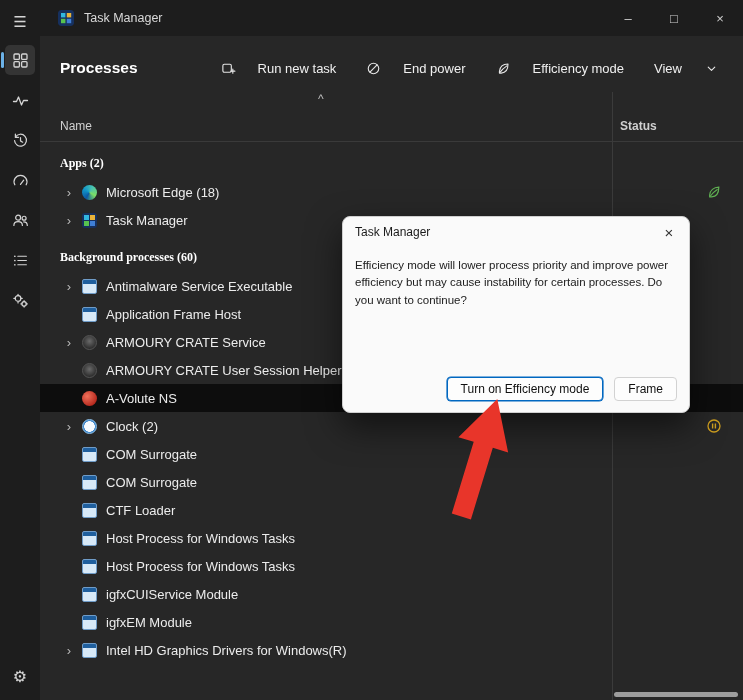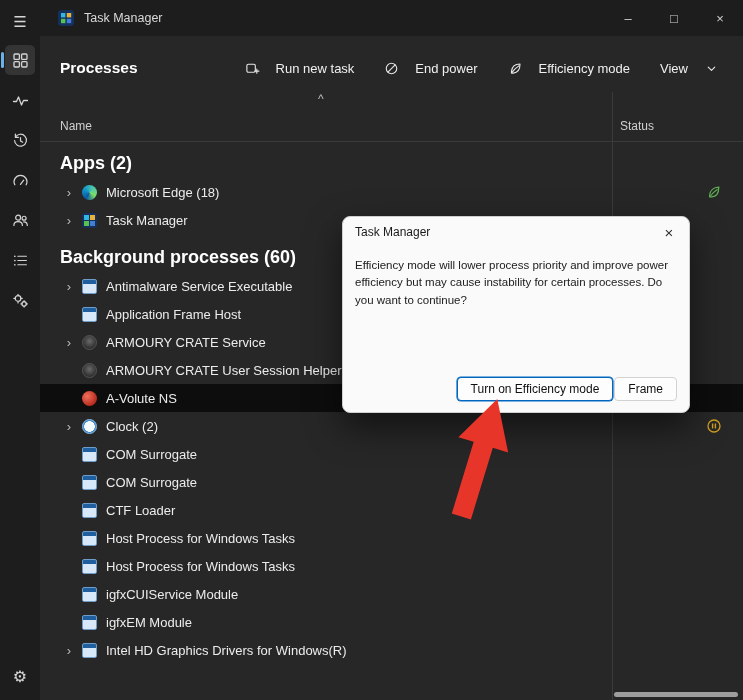--- a/index.html
+++ b/index.html
@@ -27,38 +27,38 @@
   .tb-title{margin-left:10px;font-size:12.5px;color:#d9d9d9;}
   .tb-controls{margin-left:auto;display:flex;height:36px;}
   .tb-ctl{width:46px;height:36px;display:flex;align-items:center;justify-content:center;
     color:#cfcfcf;font-size:13px;}
 
   
   .content-header{position:absolute;left:40px;top:48px;right:0;height:40px;display:flex;
     align-items:center;padding:0 24px 0 20px;z-index:2;}
   .page-title{font-size:15.5px;font-weight:700;color:#fff;}
   .toolbar{margin-left:auto;display:flex;align-items:center;gap:30px;}
-  .tbtn{display:flex;align-items:center;gap:16px;background:none;border:none;color:#f0f0f0;
+  .tbtn{display:flex;align-items:center;gap:22px;background:none;border:none;color:#f0f0f0;
     font-size:13px;font-family:inherit;cursor:default;}
   .tbtn svg{width:15px;height:15px;stroke:#e6e6e6;fill:none;stroke-width:1.2;
     stroke-linecap:round;stroke-linejoin:round;}
 
   
   .col-header{position:absolute;left:40px;top:92px;right:0;height:50px;
     border-bottom:1px solid #3a3a3a;z-index:1;}
   .sort-caret{position:absolute;left:278px;top:0px;font-size:12px;color:#bdbdbd;}
   .col-name{position:absolute;left:20px;bottom:8px;font-size:12px;color:#d0d0d0;}
-  .col-status{position:absolute;left:580px;bottom:8px;font-size:12px;color:#d0d0d0;}
+  .col-status{position:absolute;left:580px;bottom:8px;font-size:12px;color:#d0d0d0;font-weight:bold;}
   .v-divider{position:absolute;left:612px;top:92px;bottom:0;width:1px;background:#3b3b3b;z-index:1;}
 
   
   .process-list{position:absolute;left:40px;top:142px;right:0;bottom:0;overflow:hidden;
     padding-top:6px;z-index:0;}
   .group-header{height:30px;display:flex;align-items:center;padding-left:20px;
-    font-size:18px;font-weight:700;color:#fff;}
+    font-size:12px;font-weight:700;color:#fff;font-family:Liberation Serif, serif;}
   .prow{height:28px;display:flex;align-items:center;position:relative;color:#ececec;}
   .prow.selected{background:#0d0d0d;}
   .chev{width:14px;margin-left:22px;color:#b9b9b9;font-size:13px;text-align:center;flex:0 0 auto;}
   .picon{width:15px;height:15px;margin-left:6px;flex:0 0 auto;display:inline-block;}
   .pname{margin-left:9px;font-size:13px;white-space:nowrap;}
   .sticon{position:absolute;right:21px;top:6px;width:16px;height:16px;}
   .sticon svg{width:16px;height:16px;}
 
   
   .icon-window{border-radius:2px;border:1px solid #6f9cc8;
@@ -82,21 +82,21 @@
   
   .dialog{position:absolute;left:342px;top:216px;width:348px;height:197px;background:#fafafa;
     border:1px solid #cfcfcf;border-radius:8px;box-shadow:0 14px 34px rgba(0,0,0,.55);
     z-index:20;overflow:hidden;}
   .dlg-titlebar{height:30px;display:flex;align-items:center;padding-left:12px;
     font-size:12px;color:#1a1a1a;}
   .dlg-close{position:absolute;right:0;top:0;width:40px;height:30px;display:flex;
     align-items:center;justify-content:center;font-size:15px;color:#333;background:none;border:none;}
   .dlg-heading{margin:5px 12px 0;font-size:15px;color:#1f58b0;line-height:1.35;}
   .dlg-body{margin:10px 12px 0;font-size:11.5px;color:#202020;line-height:1.5;}
-  .dlg-buttons{position:absolute;right:12px;bottom:11px;display:flex;gap:1px;}
+  .dlg-buttons{position:absolute;right:12px;bottom:11px;display:flex;gap:11px;}
   .dlg-btn{font-size:12px;padding:4px 13px;border-radius:4px;background:#fdfdfd;
     border:1px solid #d2d2d2;color:#111;font-family:inherit;}
   .dlg-btn.primary{border:1px solid #0067c0;box-shadow:0 0 0 .6px #0067c0;}
 
   
   .anno-arrow{position:absolute;left:426px;top:392px;width:104px;height:132px;z-index:30;
     transform:rotate(17deg);transform-origin:52px 70px;pointer-events:none;}
 </style>
 </head>
 <body>

